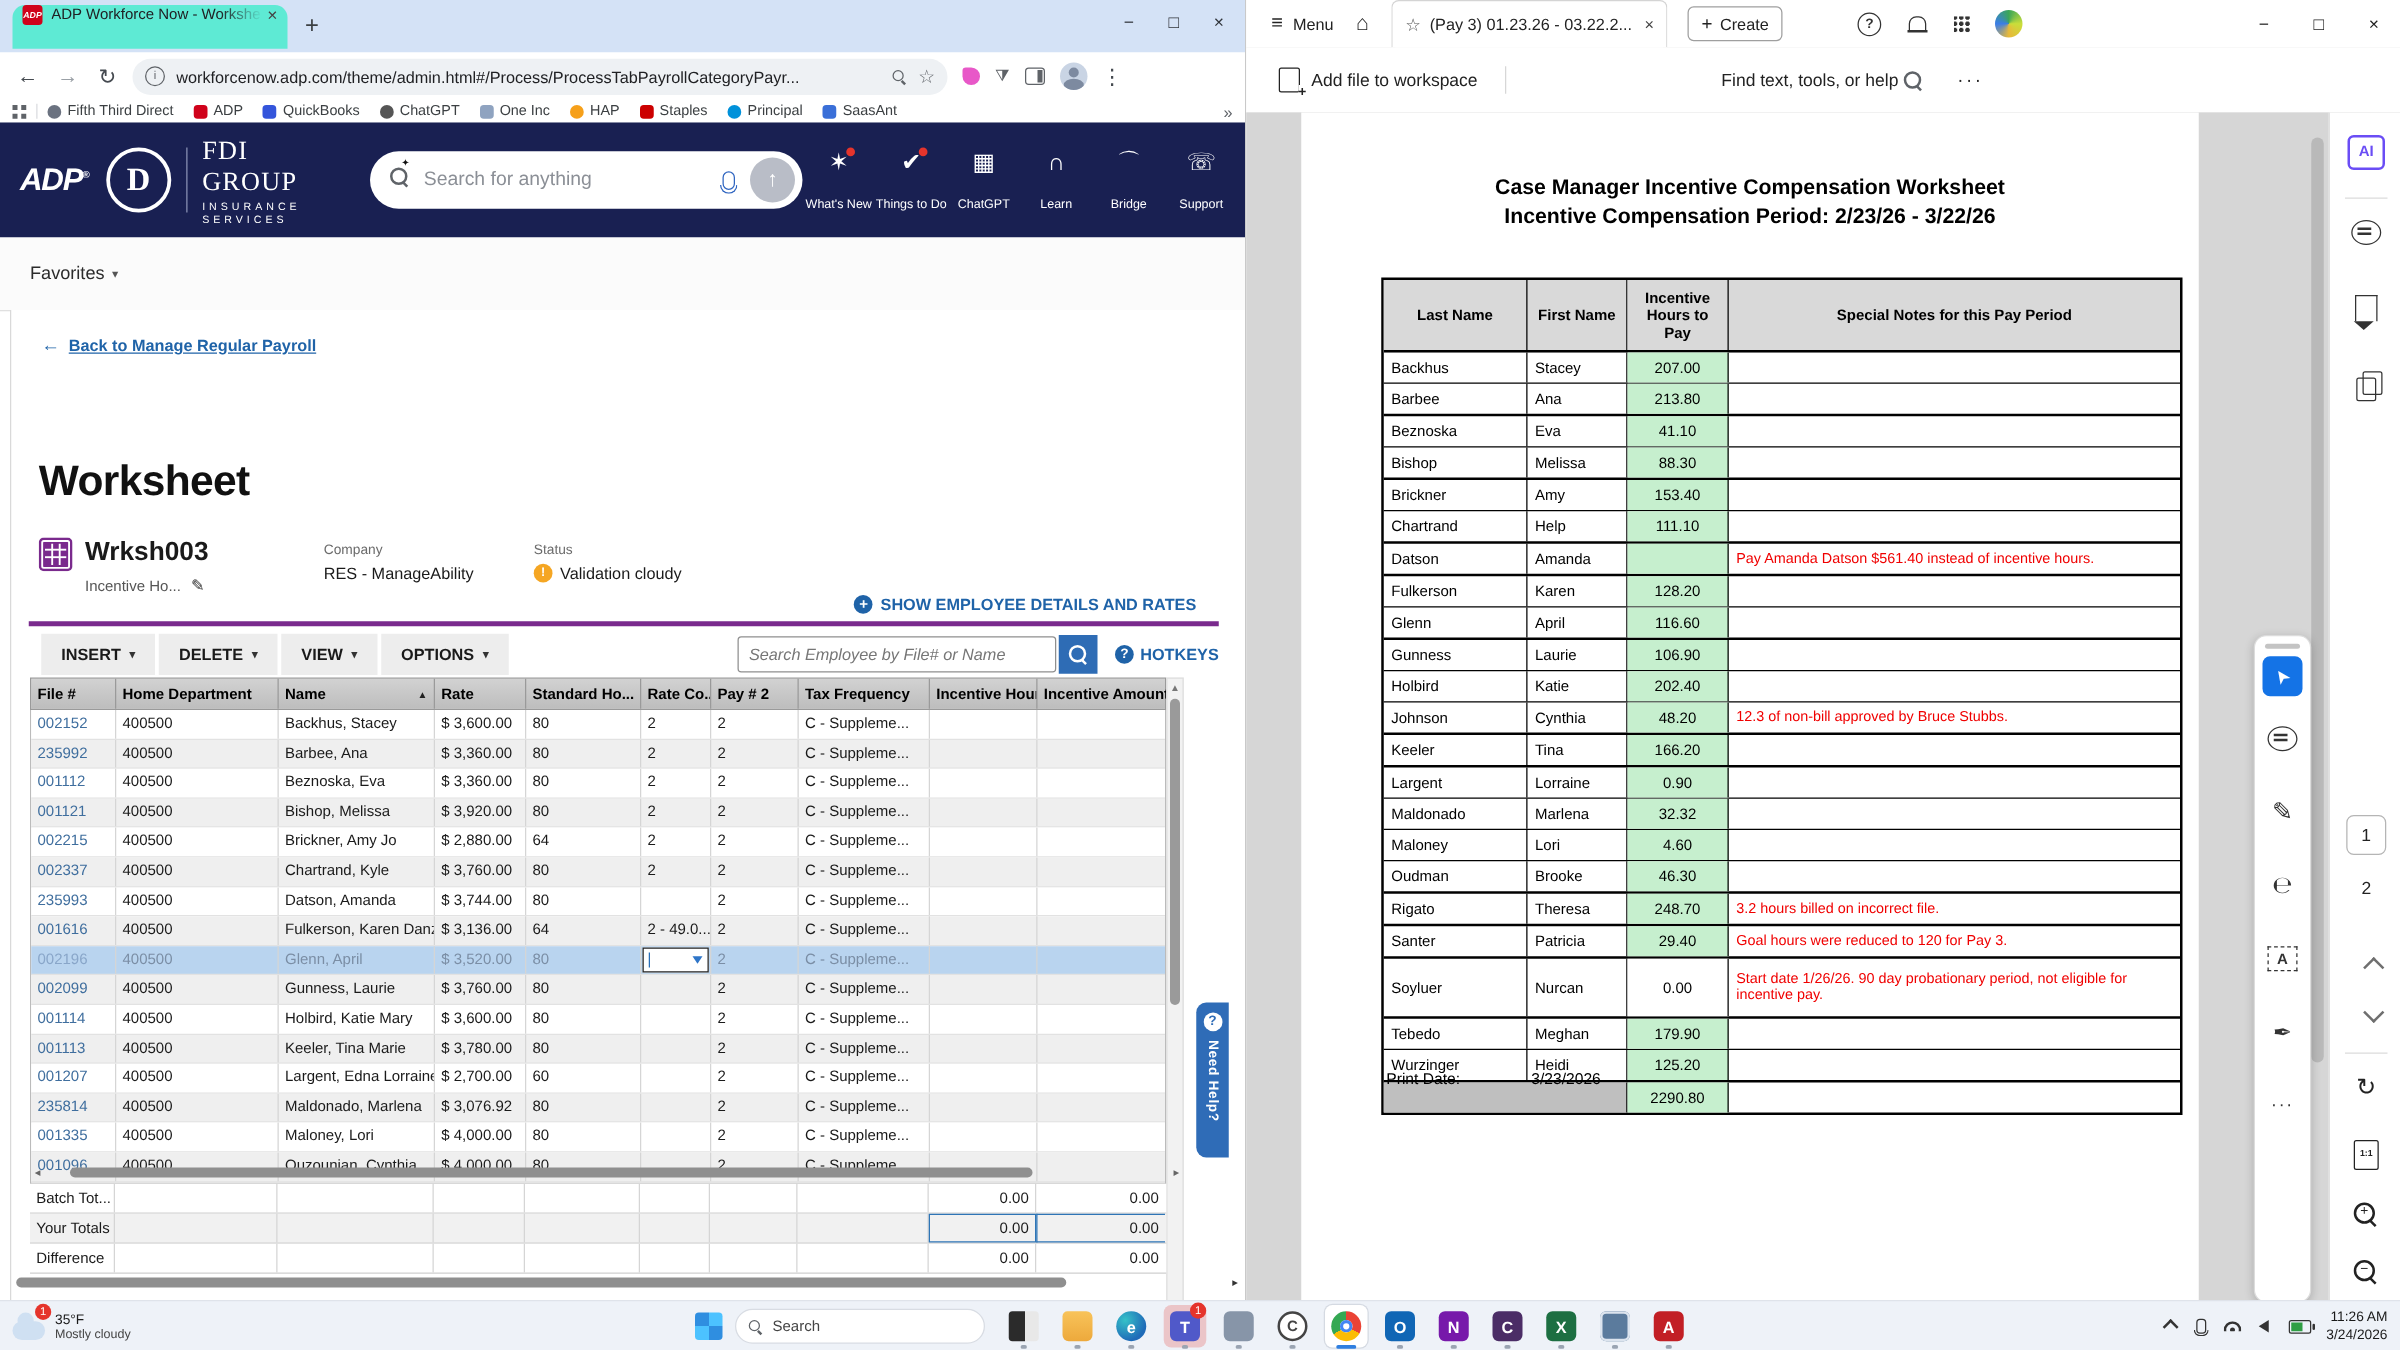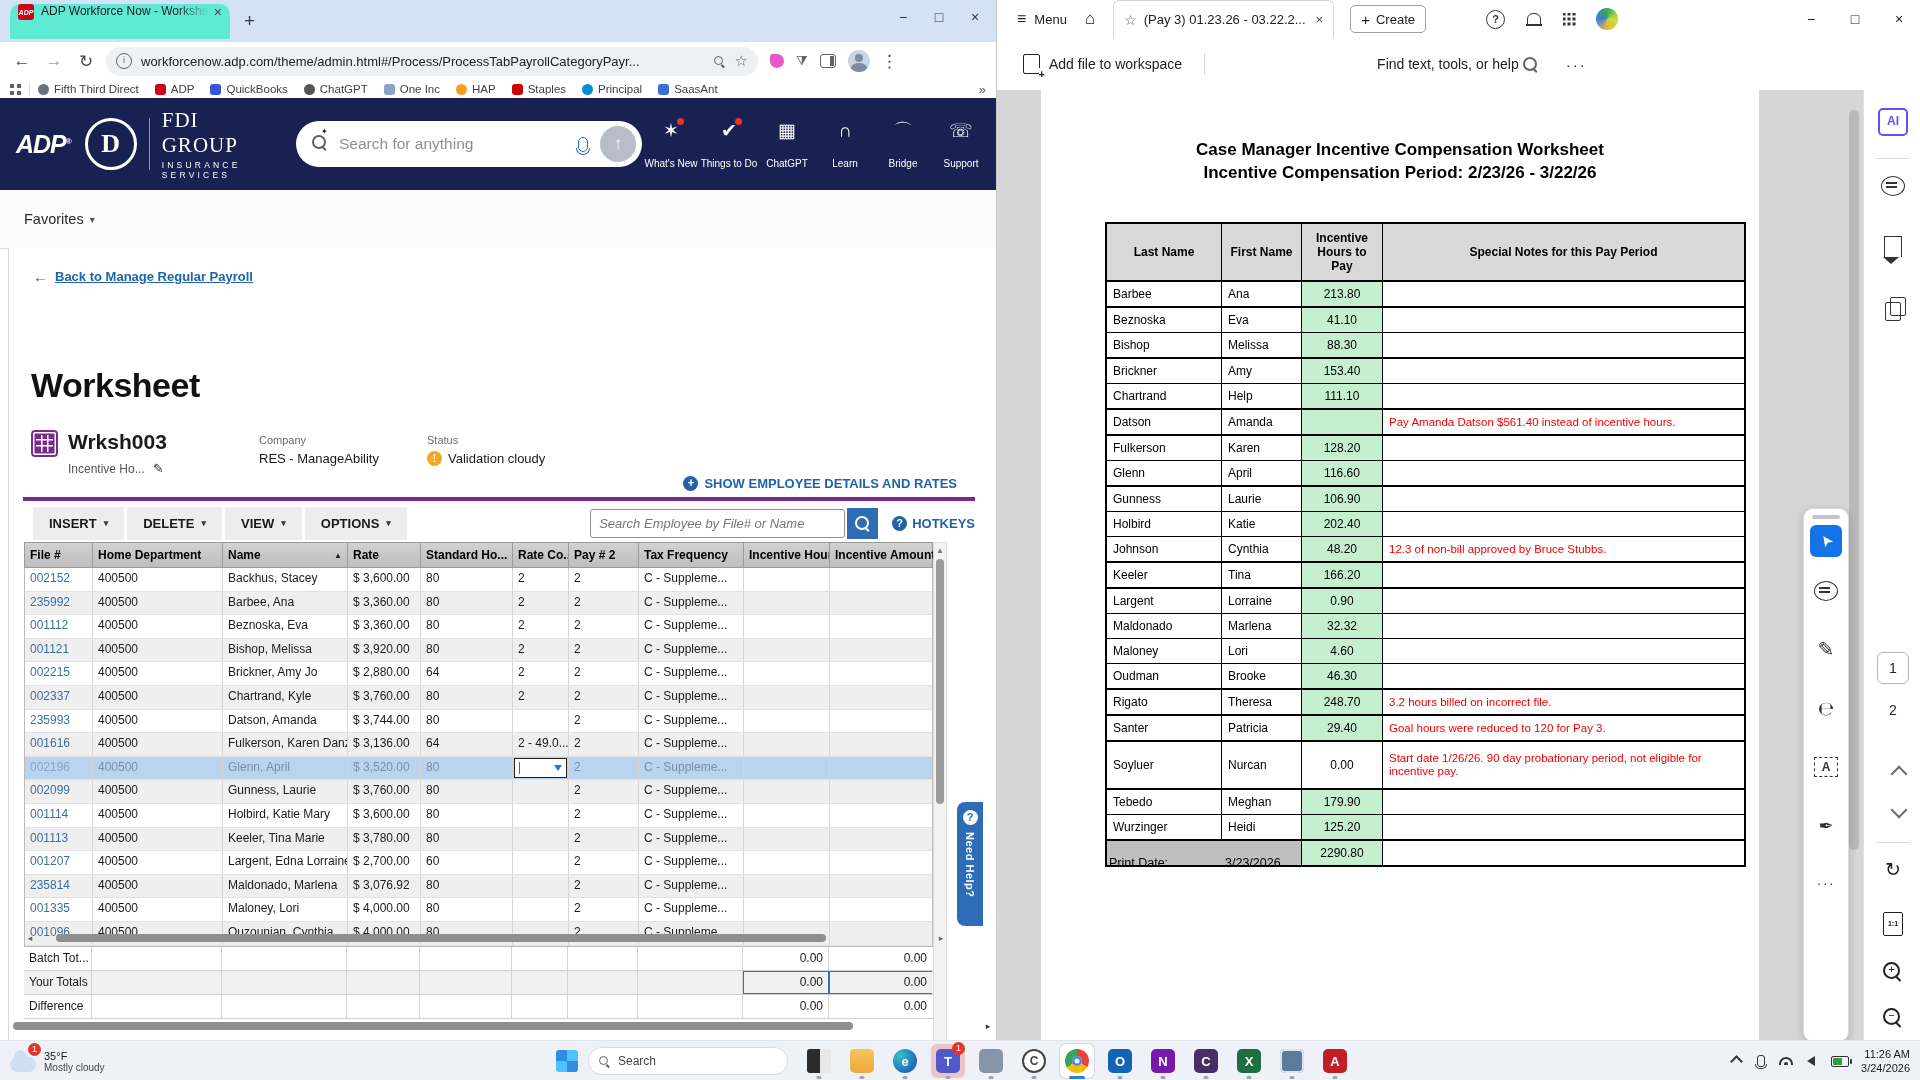--- a/index.html
+++ b/index.html
@@ -839,21 +839,26 @@
 
         <div class="pdftable">
           <div class="prow phead">
             <span class="pc p-last">Last Name</span>
             <span class="pc p-first">First Name</span>
             <span class="pc p-hrs" style="background:#d9d9d9;">Incentive Hours to Pay</span>
             <span class="pc p-note" style="justify-content:center;">Special Notes for this Pay Period</span>
           </div>
           <span>
             
-          <div class="prow pdrow t">
+          <div class="prow pdrow">
+                <span class="pc p-last">Backhus</span>
+                <span class="pc p-first">Stacey</span>
+                <span class="pc p-hrs">207.00</span>
+                <span class="pc p-note"></span>
+              </div><div class="prow pdrow t">
                 <span class="pc p-last">Barbee</span>
                 <span class="pc p-first">Ana</span>
                 <span class="pc p-hrs">213.80</span>
                 <span class="pc p-note"></span>
               </div><div class="prow pdrow">
                 <span class="pc p-last">Beznoska</span>
                 <span class="pc p-first">Eva</span>
                 <span class="pc p-hrs">41.10</span>
                 <span class="pc p-note"></span>
               </div><div class="prow pdrow t">

